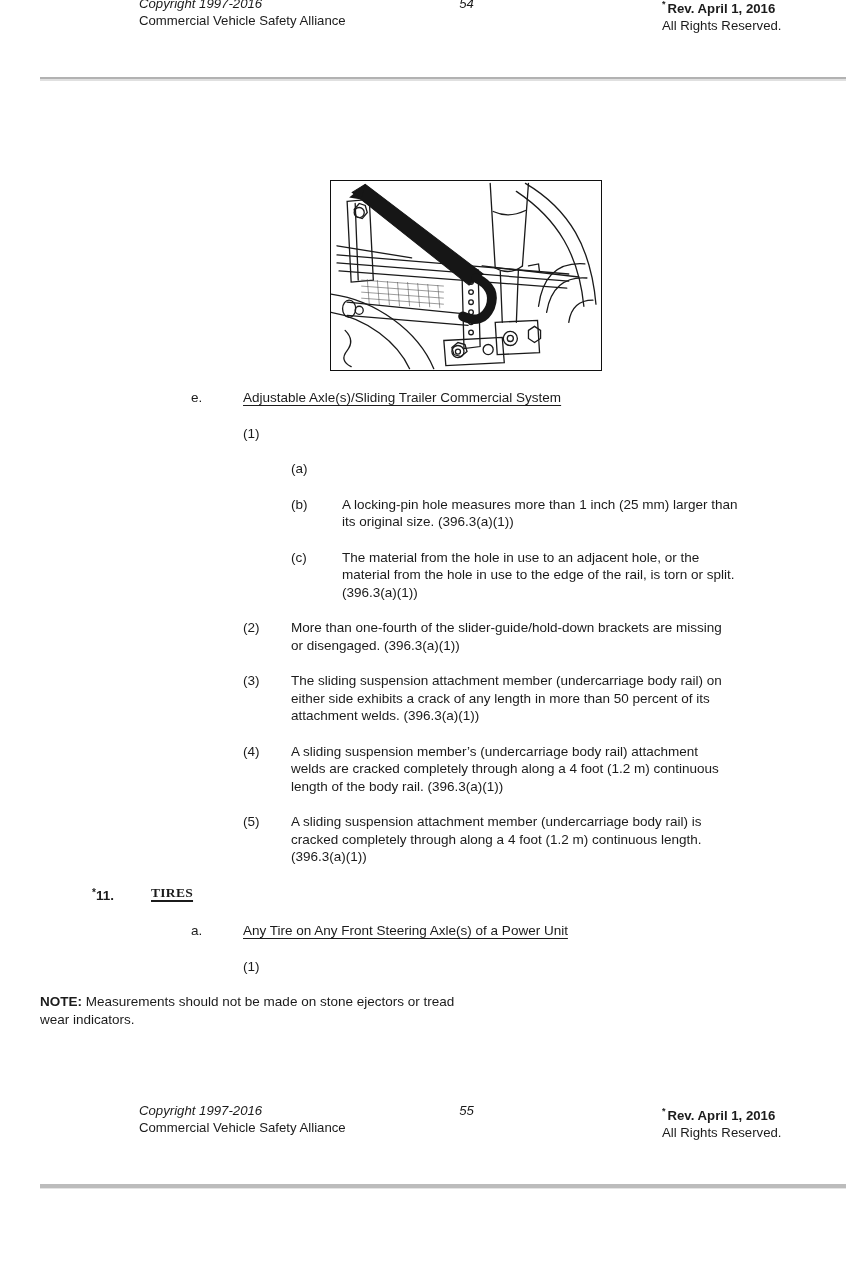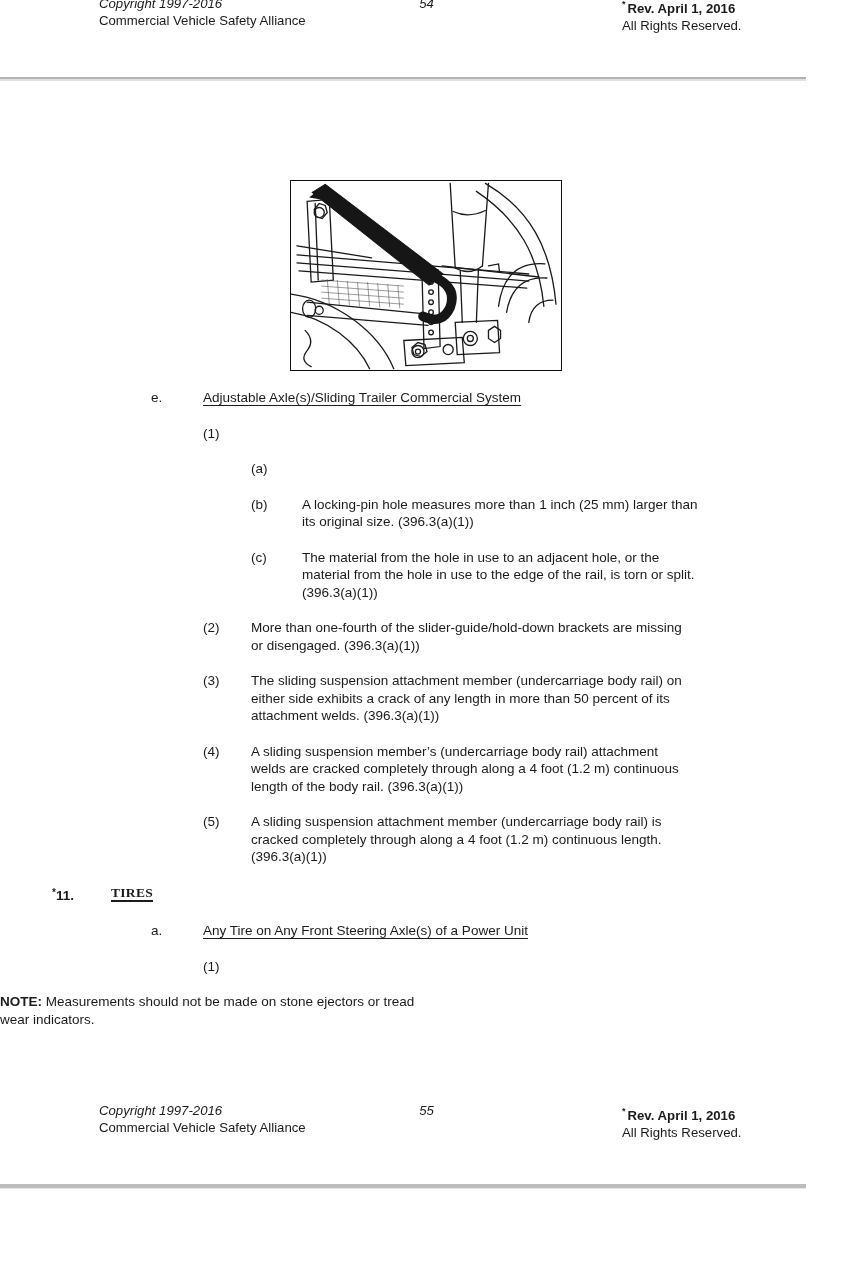--- a/index.html
+++ b/index.html
@@ -5,21 +5,21 @@
   * { margin:0; padding:0; box-sizing:border-box; }
   html,body { background:#ffffff; }
   body {
     width:853px; height:1280px;
     font-family:"Liberation Sans", sans-serif;
     color:#1b1b1b;
     position:relative;
   }
   .page {
     position:relative; width:806px; height:1280px;
-    background:#ffffff; overflow:hidden;
+    background:#ffffff; overflow:hidden;margin-left:40px;
   }
 
   
   .page-hf { position:absolute; left:0; width:853px; font-size:13.2px; line-height:16.6px; }
   .hf-left   { position:absolute; left:99px;  top:0; text-align:left; }
   .hf-center { position:absolute; left:0; top:0; width:100%; text-align:center; }
   .hf-right  { position:absolute; left:622px; top:0; text-align:left; }
   .italic { font-style:italic; }
   .bold   { font-weight:bold; }
   .rev-mark { font-size:9px; vertical-align:6px; font-weight:bold; margin-right:2px; }

